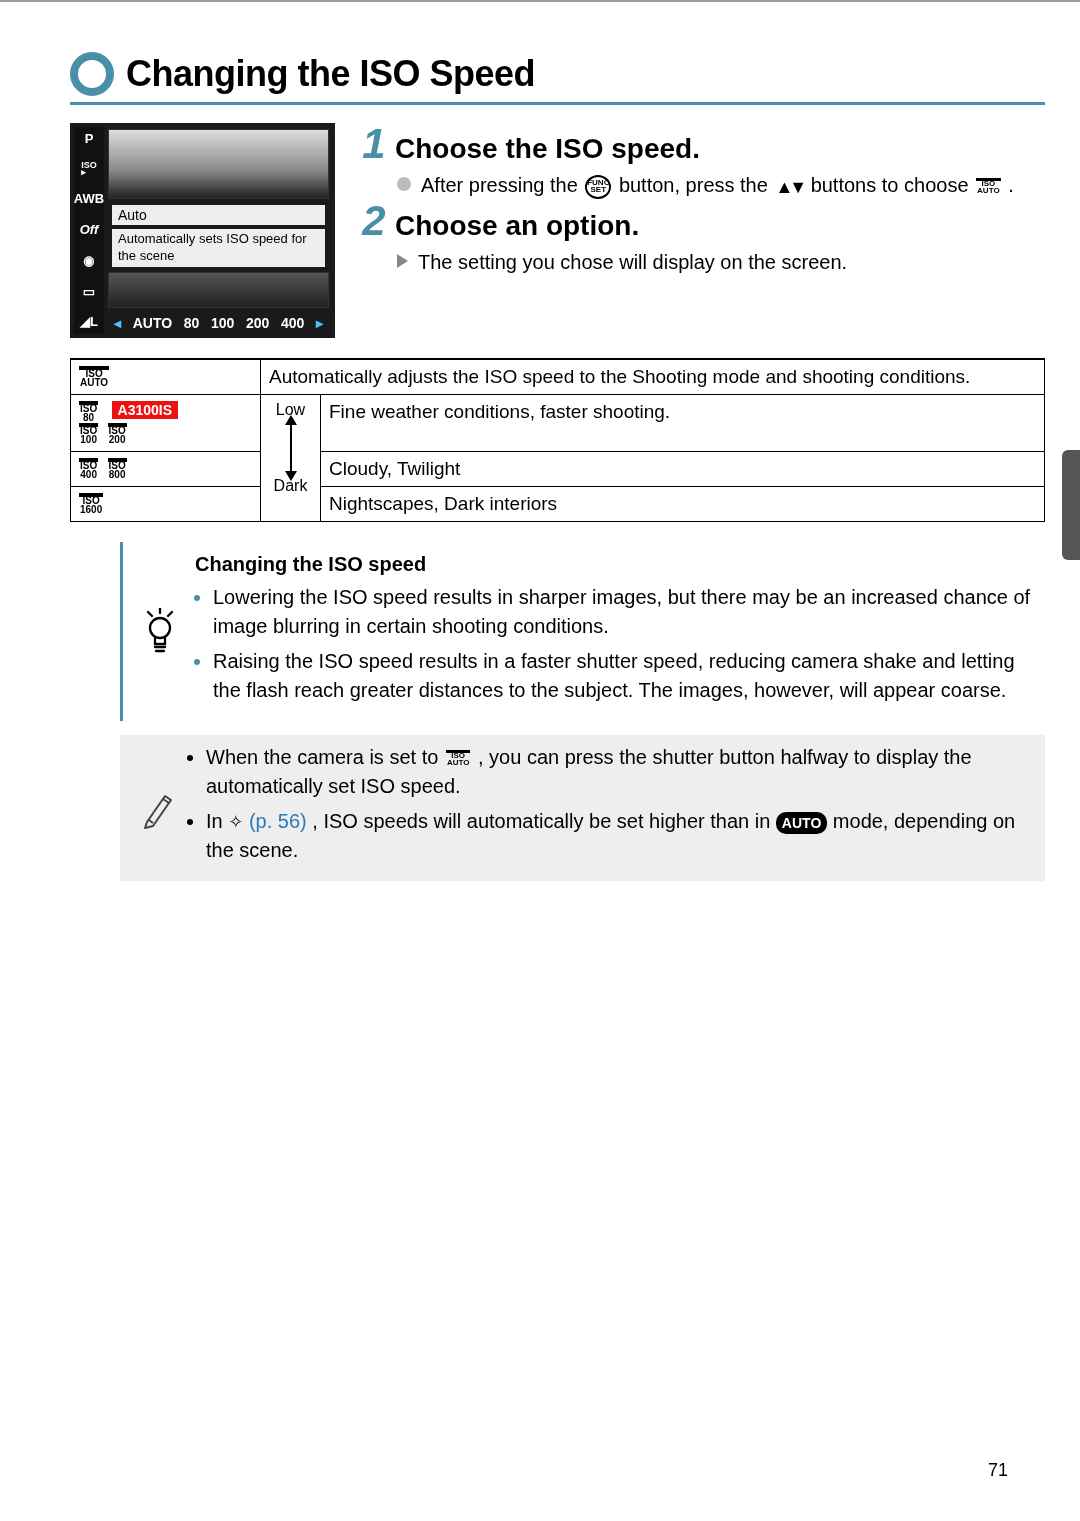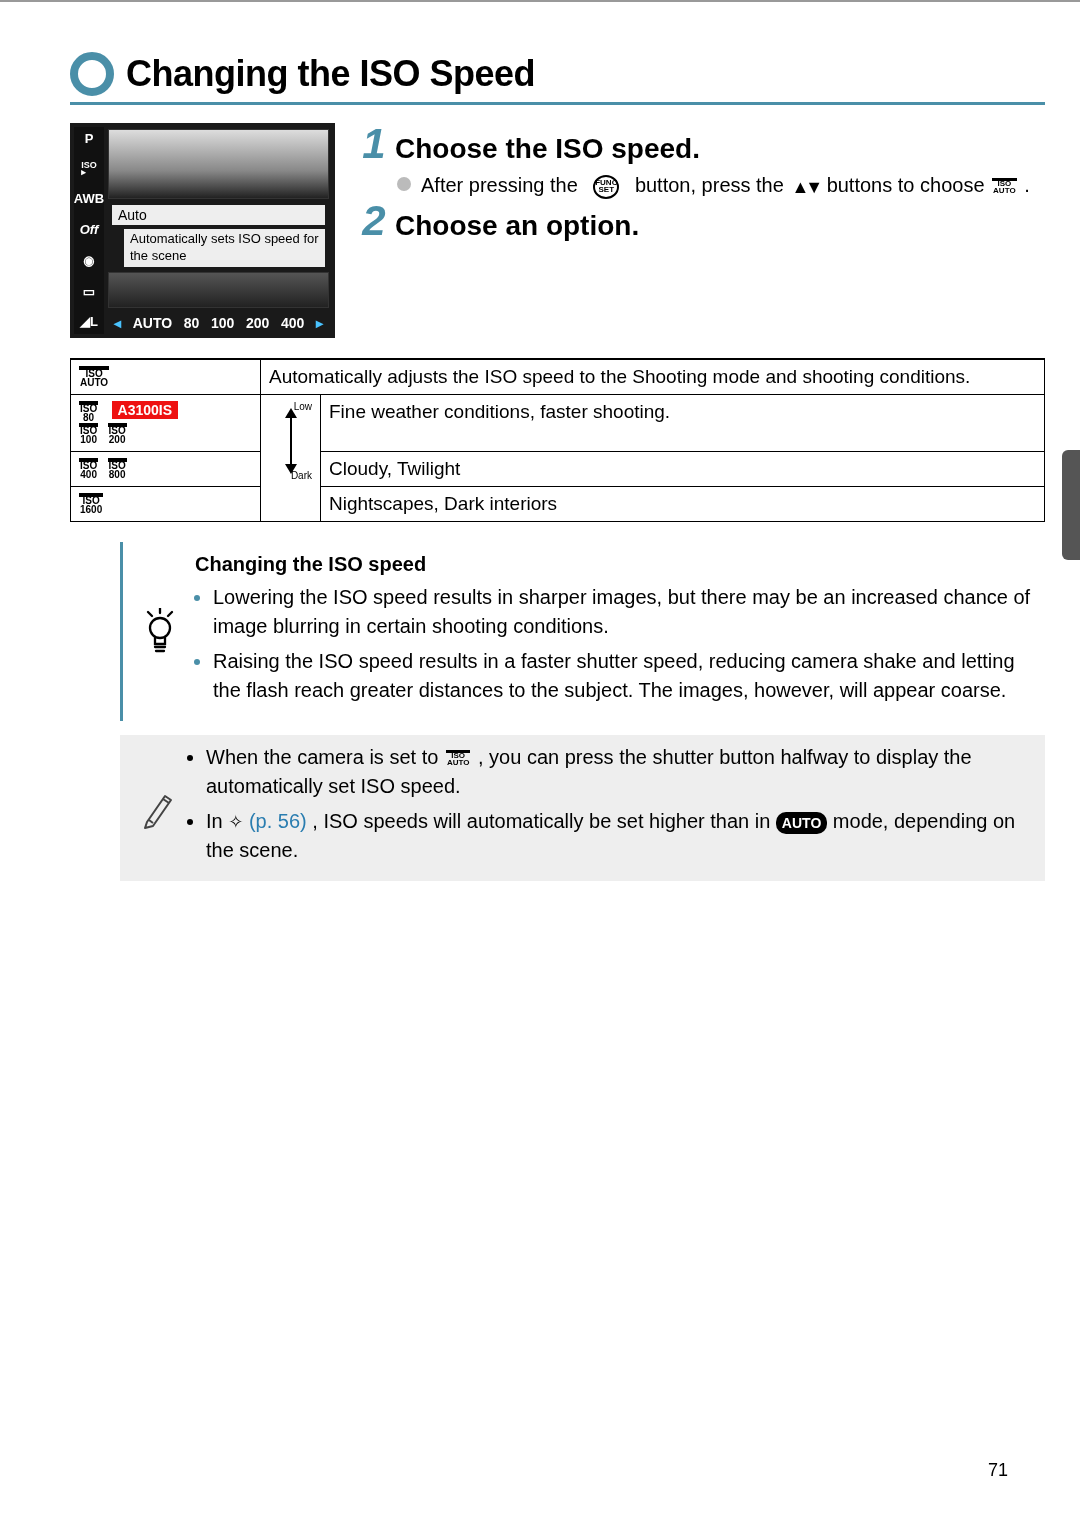--- a/index.html
+++ b/index.html
@@ -77,21 +77,21 @@
   .cs-label {
     position: absolute;
     left: 42px; top: 82px; right: 10px;
     background: #eee;
     color: #000;
     padding: 2px 6px;
     font-size: 14px;
   }
   .cs-desc {
     position: absolute;
-    left: 54px; top: 106px; right: 10px;
+    left: 42px; top: 106px; right: 10px;
     background: #eee;
     color: #000;
     padding: 2px 6px;
     font-size: 13px;
     line-height: 1.3;
   }
   .cs-bottom {
     position: absolute;
     left: 38px; right: 6px; bottom: 4px;
     height: 22px;
@@ -164,21 +164,21 @@
   .icon-func {
     display:inline-flex; align-items:center; justify-content:center;
     width: 26px; height: 24px;
     border: 2px solid #000;
     border-radius: 50%;
     font-size: 8px;
     font-weight: bold;
     line-height: 0.85;
     text-align: center;
     vertical-align: middle;
-    margin: 0 10px;
+    margin: 0 2px;
     flex-direction: column;
   }
   .icon-updown, .icon-leftright {
     display:inline-block;
     font-size: 18px;
     vertical-align: middle;
     letter-spacing:-4px;
     margin: 0 2px;
   }
   .icon-iso {
@@ -227,21 +227,21 @@
     margin: 8px 0 20px 0;
     font-size: 19px;
   }
   table.iso-table td {
     border: 1px solid #000;
     padding: 6px 8px;
     vertical-align: top;
   }
   table.iso-table tr:first-child td { border-top: 2px solid #000; }
   .col-icons { width: 190px; }
-  .col-scale { width: 60px; text-align:right; font-size:10px; position:relative;margin-left:19px; }
+  .col-scale { width: 60px; text-align:center; font-size:16px; position:relative;margin-left:19px; }
   .scale-arrow {
     position:relative;
     width: 2px; height: 50px;
     background:#000;
     margin: 4px auto;
   }
   .scale-arrow::before, .scale-arrow::after {
     content:'';
     position:absolute; left:-5px;
     border-left:6px solid transparent;
@@ -347,20 +347,24 @@
             <span> .</span>
           </div>
         </div>
       </div>
 
       <div class="step-head">
         <div class="step-num">2</div>
         <div class="step-title">Choose an option.</div>
       </div>
       <div class="step-body">
+        <div class="result-item">
+          <div class="tri"></div>
+          <div>The setting you chose will display on the screen.</div>
+        </div>
       </div>
     </div>
   </div>
 
   <table class="iso-table">
     <tbody>
         <tr>
       <td class="col-icons">
         <span class="icon-iso-auto">ISO<span>AUTO</span></span>
       </td>

